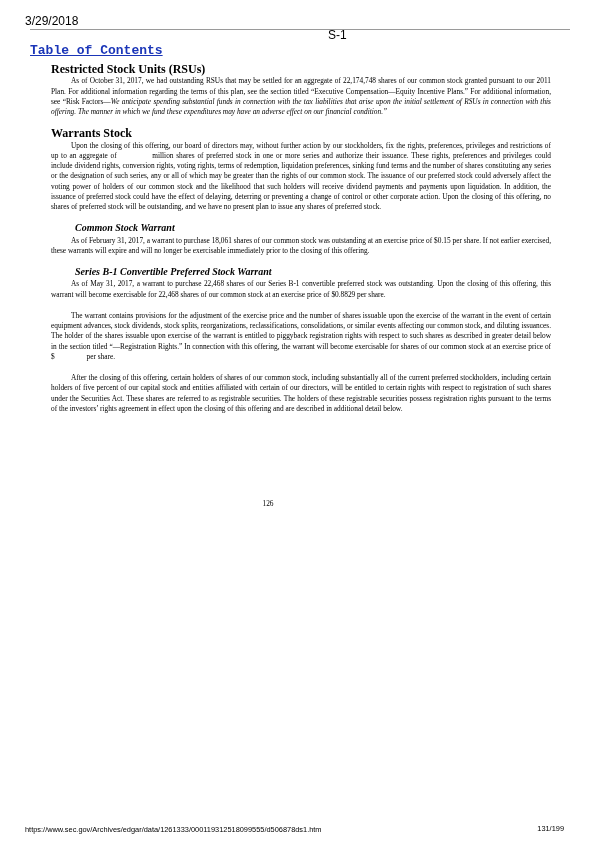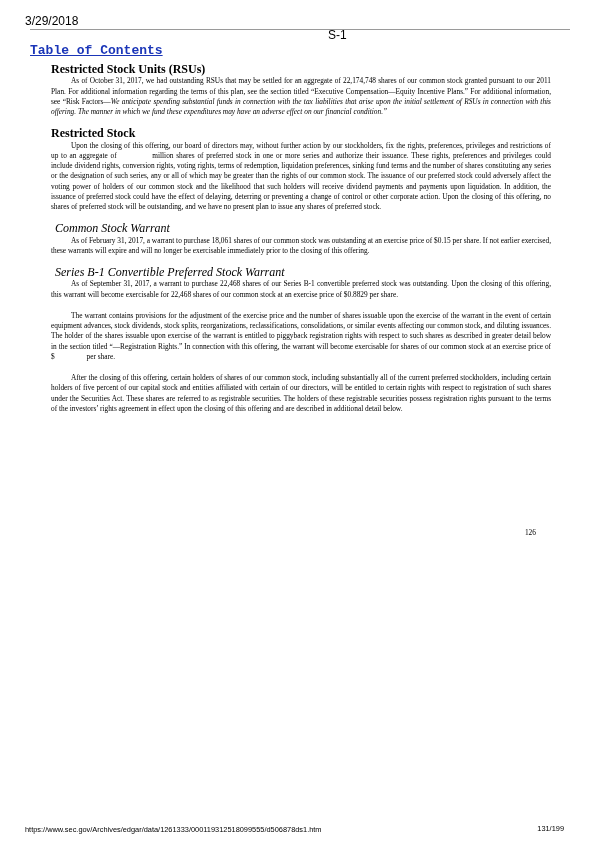--- a/index.html
+++ b/index.html
@@ -54,38 +54,38 @@
       line-height: 10.3px;
       text-align: justify;
     }
     .content h3 {
       font-size: 12px;
       font-weight: bold;
       margin: 0 0 2px 0;
       line-height: 10.3px;
     }
     .content h4 {
-      font-size: 12px;
-      font-weight: normal;
+      font-size: 10px;
+      font-weight: bold;
       font-style: italic;
-      margin: 0 0 2px 4px;
+      margin: 0 0 2px 24px;
       line-height: 10.3px;
     }
     .content p {
       margin: 0 0 10.8px 0;
       text-indent: 20px;
     }
     .gap { display: inline-block; }
     .gap-md { width: 30px; }
     .page-num {
       position: absolute;
-      top: 528px;
+      top: 499px;
       left: 0;
       width: 536px;
-      text-align: right;
+      text-align: center;
       font-family: "Liberation Serif", serif;
       font-size: 7.4px;
     }
     .footer {
       position: absolute;
       top: 824px;
       left: 25px;
       right: 25px;
       font-family: "Liberation Sans", sans-serif;
       font-size: 7.4px;
@@ -103,28 +103,28 @@
 
 <div class="rule"></div>
 
 <a class="toc">Table of Contents</a>
 
 <div class="content">
 
   <h3>Restricted Stock Units (RSUs)</h3>
   <p><span>As of October 31, 2017, we had outstanding RSUs that may be settled for an aggregate of 22,174,748 shares of our common stock granted pursuant to our 2011 Plan. For additional information regarding the terms of this plan, see the section titled “Executive Compensation—Equity Incentive Plans.” For additional information, see “Risk Factors—</span><i>We anticipate spending substantial funds in connection with the tax liabilities that arise upon the initial settlement of RSUs in connection with this offering. The manner in which we fund these expenditures may have an adverse effect on our financial condition.</i><i>”</i></p>
 
-  <h3>Restricted Stock</h3>
+  <h3>Warrants Stock</h3>
   <p><span>Upon the closing of this offering, our board of directors may, without further action by our stockholders, fix the rights, preferences, privileges and restrictions of up to an aggregate of</span> <span class="gap gap-md"></span> <span>million shares of preferred stock in one or more series and authorize their issuance. These rights, preferences and privileges could include dividend rights, conversion rights, voting rights, terms of redemption, liquidation preferences, sinking fund terms and the number of shares constituting any series or the designation of such series, any or all of which may be greater than the rights of our common stock. The issuance of our preferred stock could adversely affect the voting power of holders of our common stock and the likelihood that such holders will receive dividend payments and payments upon liquidation. In addition, the issuance of preferred stock could have the effect of delaying, deterring or preventing a change of control or other corporate action. Upon the closing of this offering, no shares of preferred stock will be outstanding, and we have no present plan to issue any shares of preferred stock.</span></p>
 
   <h4>Common Stock Warrant</h4>
   <p>As of February 31, 2017, a warrant to purchase 18,061 shares of our common stock was outstanding at an exercise price of $0.15 per share. If not earlier exercised, these warrants will expire and will no longer be exercisable immediately prior to the closing of this offering.</p>
 
   <h4>Series B-1 Convertible Preferred Stock Warrant</h4>
-  <p>As of September 31, 2017, a warrant to purchase 22,468 shares of our Series B-1 convertible preferred stock was outstanding. Upon the closing of this offering, this warrant will become exercisable for 22,468 shares of our common stock at an exercise price of $0.8829 per share.</p>
+  <p>As of May 31, 2017, a warrant to purchase 22,468 shares of our Series B-1 convertible preferred stock was outstanding. Upon the closing of this offering, this warrant will become exercisable for 22,468 shares of our common stock at an exercise price of $0.8829 per share.</p>
   <p><span>The warrant contains provisions for the adjustment of the exercise price and the number of shares issuable upon the exercise of the warrant in the event of certain equipment advances, stock dividends, stock splits, reorganizations, reclassifications, consolidations, or similar events affecting our common stock, and diluting issuances. The holder of the shares issuable upon exercise of the warrant is entitled to piggyback registration rights with respect to such shares as described in greater detail below in the section titled “—Registration Rights.” In connection with this offering, the warrant will become exercisable for shares of our common stock at an exercise price of $</span><span class="gap gap-md"></span> <span>per share.</span></p>
 
   <p>After the closing of this offering, certain holders of shares of our common stock, including substantially all of the current preferred stockholders, including certain holders of five percent of our capital stock and entities affiliated with certain of our directors, will be entitled to certain rights with respect to registration of such shares under the Securities Act. These shares are referred to as registrable securities. The holders of these registrable securities possess registration rights pursuant to the terms of the investors’ rights agreement in effect upon the closing of this offering and are described in additional detail below.</p>
 </div>
 
 <div class="page-num">126</div>
 
 <div class="footer">
   <span class="url">https://www.sec.gov/Archives/edgar/data/1261333/000119312518099555/d506878ds1.htm</span>
   <span class="pg">131/199</span>

